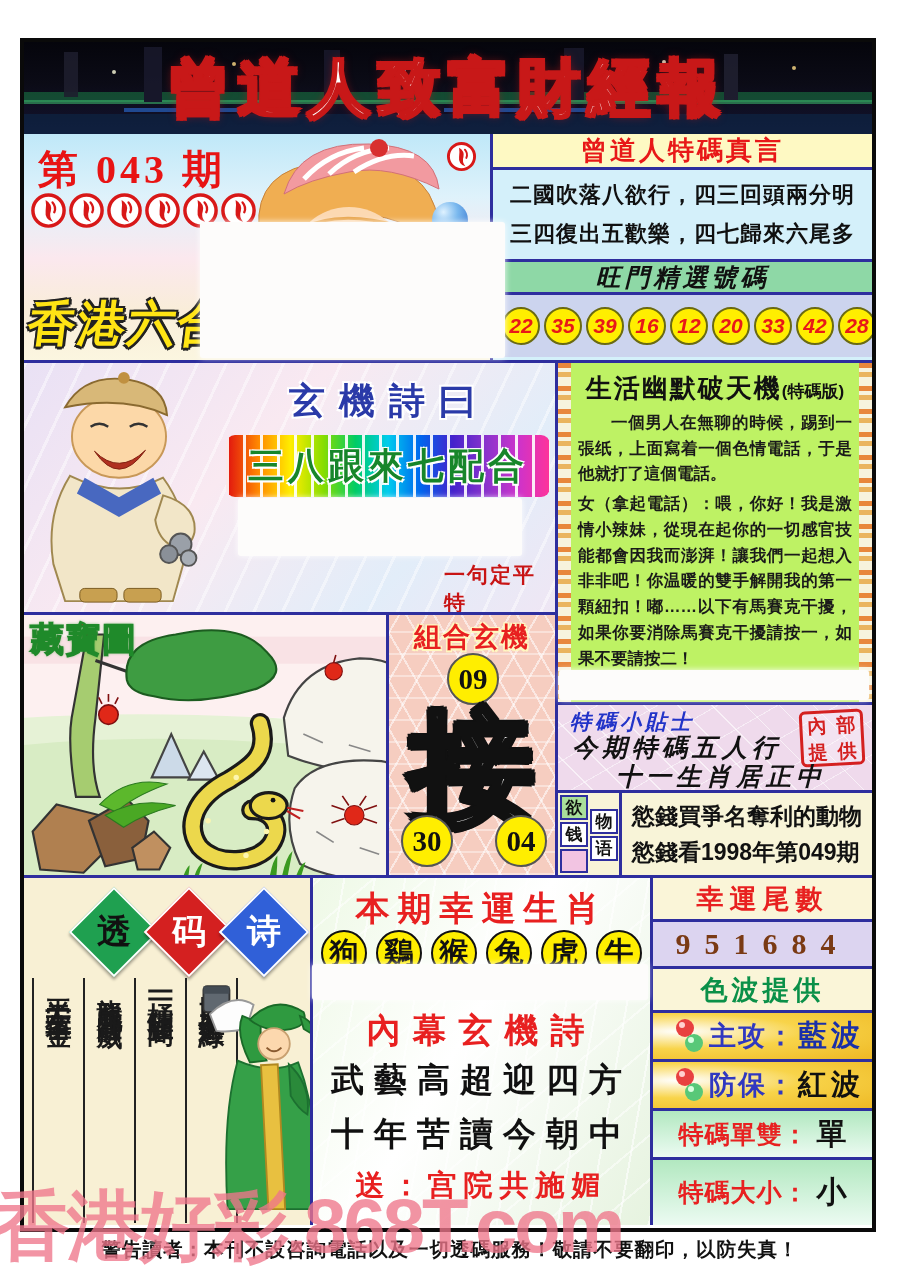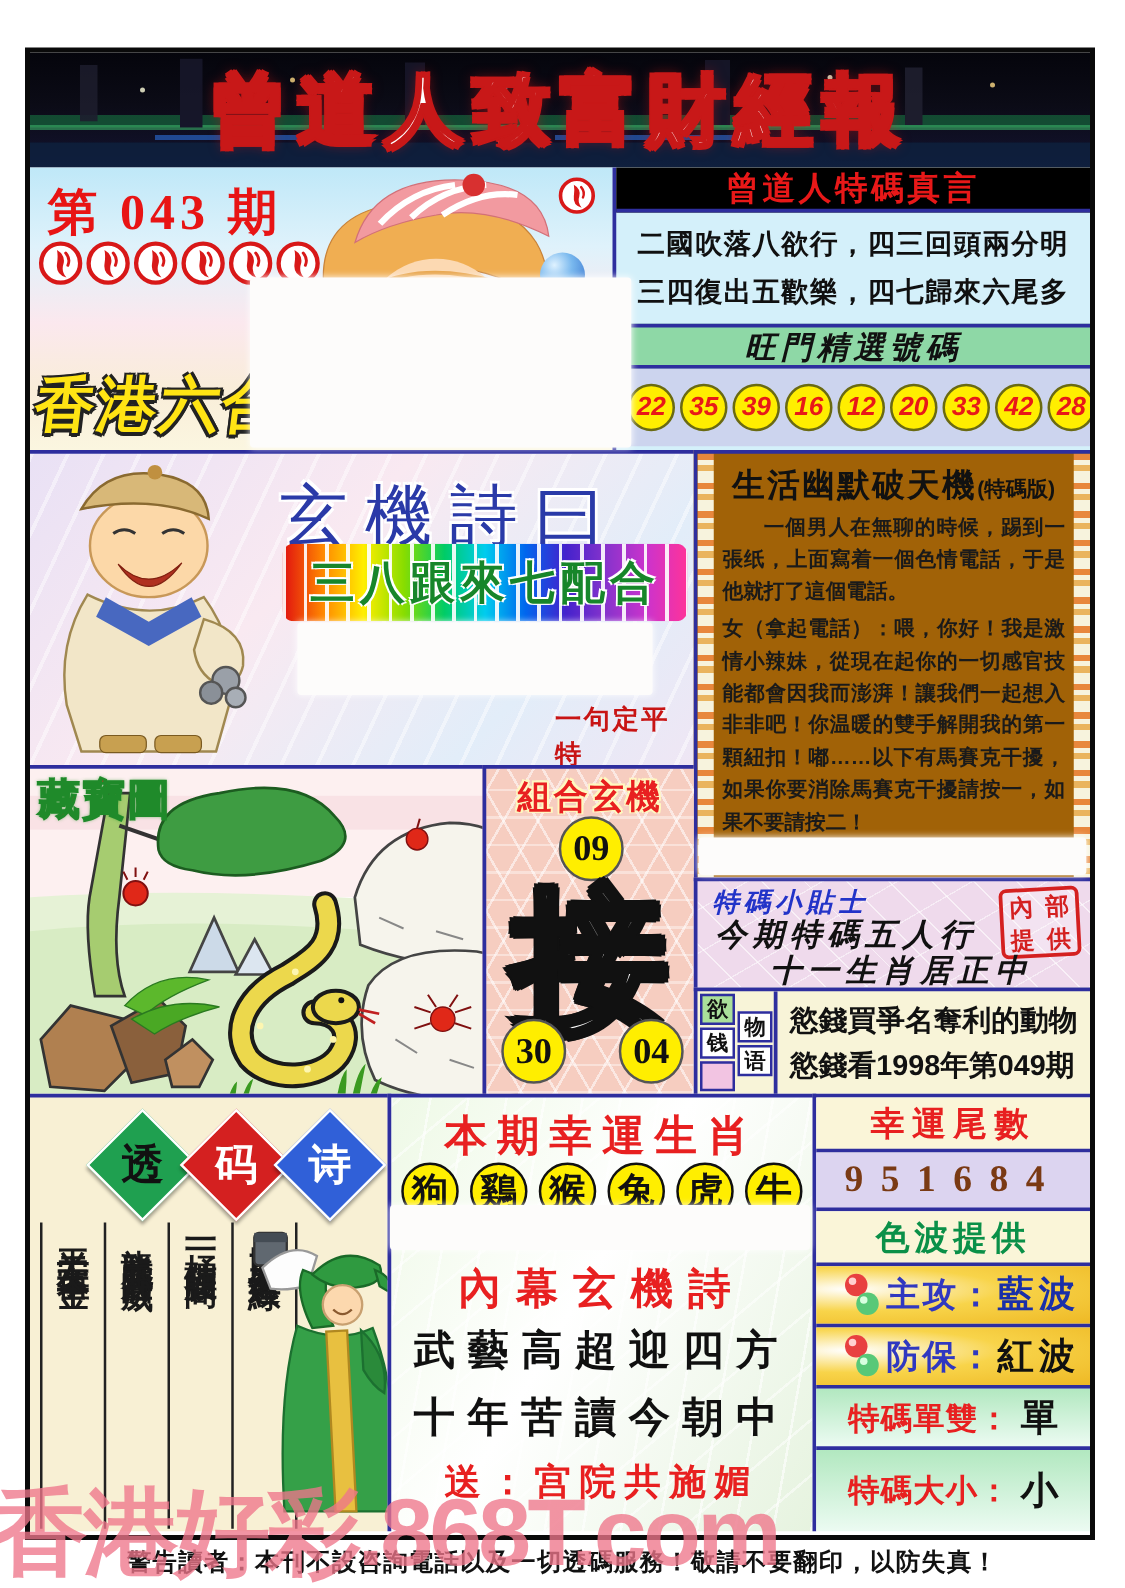--- a/index.html
+++ b/index.html
@@ -27,52 +27,52 @@
   #sealrow{position:absolute;left:6px;top:58px;display:flex;gap:1px;}
   .seal{width:37px;height:37px;display:inline-block;}
   #cornerseal{position:absolute;left:422px;top:7px;width:31px;height:31px;}
   #hk6{position:absolute;left:4px;top:158px;font-size:48px;font-weight:900;color:#ffe414;
      transform:skewX(-7deg);letter-spacing:2px;white-space:nowrap;
      text-shadow:2px 2px 0 #222,-2px -2px 0 #222,2px -2px 0 #222,-2px 2px 0 #222,0 3px 0 #222,3px 0 0 #222;}
   #blueball{position:absolute;left:408px;top:68px;width:36px;height:36px;border-radius:50%;
      background:radial-gradient(circle at 32% 28%,#dff2ff 0%,#79b8ee 40%,#2a66c8 100%);}
   
   #topright{left:490px;top:134px;width:382px;height:226px;background:#d4f0fa;border-left:3px solid #2e2e9e;}
-  #truthhead{height:36px;background:#000000;display:flex;align-items:center;justify-content:center;
+  #truthhead{height:36px;background:#fef9c3;display:flex;align-items:center;justify-content:center;
      font-size:26px;font-weight:900;color:#e81818;letter-spacing:3px;border-bottom:3px solid #2e2e9e;box-sizing:border-box;}
   #truthbody{height:89px;display:flex;flex-direction:column;justify-content:space-evenly;align-items:center;}
   .truthline{font-size:22px;font-weight:800;color:#101010;letter-spacing:1px;}
   #banhead{height:36px;background:#8ed8a6;border-top:3px solid #2e2e9e;border-bottom:3px solid #2e2e9e;
      box-sizing:border-box;display:flex;align-items:center;justify-content:center;
      font-size:25px;font-weight:900;font-style:italic;color:#111;letter-spacing:4px;}
   #numrow{height:62px;background:#ccd4ee;display:flex;align-items:center;padding-left:9px;gap:4px;}
   .numball{width:38px;height:38px;border-radius:50%;background:#ffee00;border:2px solid #6a6a12;
      display:flex;align-items:center;justify-content:center;font-size:21px;font-weight:900;
      font-style:italic;color:#e81818;box-sizing:border-box;flex:0 0 auto;}
   
   #mystic{left:24px;top:360px;width:531px;height:252px;border-top:3px solid #2e2e9e;
      background:
        repeating-linear-gradient(115deg,rgba(255,255,255,.45) 0 3px,rgba(255,255,255,0) 3px 26px),
        linear-gradient(135deg,#e9e1f5 0%,#f9e9f1 40%,#e2edf9 75%,#efe6f4 100%);overflow:hidden;}
-  #mystictitle{position:absolute;left:200px;top:14px;width:330px;
-     font-size:54px;font-weight:400;color:#2a3aa8;letter-spacing:14px;
+  #mystictitle{position:absolute;left:200px;top:14px;width:330px;text-align:center;
+     font-size:36px;font-weight:700;color:#2a3aa8;letter-spacing:14px;
      text-shadow:2px 2px 0 #fff,-2px -2px 0 #fff,2px -2px 0 #fff,-2px 2px 0 #fff;}
   #rainbow{position:absolute;left:202px;top:72px;width:324px;height:62px;border-radius:9px;
      background:
       repeating-linear-gradient(90deg,rgba(255,255,255,.9) 0 3px,rgba(255,255,255,0) 3px 17px),
       linear-gradient(90deg,#e01010,#ff8800,#ffee00,#88dd00,#00cc66,#00ccee,#0066ee,#4422cc,#8833cc,#cc33cc,#ff3399);
      display:flex;align-items:center;justify-content:center;}
   #rainbowtext{font-size:36px;font-weight:900;color:#17862a;letter-spacing:4px;
      text-shadow:1.5px 1.5px 0 #fff,-1.5px -1.5px 0 #fff,1.5px -1.5px 0 #fff,-1.5px 1.5px 0 #fff;}
   #onephrase{position:absolute;left:420px;top:198px;font-family:"Liberation Serif",serif;
      font-size:21px;font-weight:900;color:#c81414;letter-spacing:2px;}
   #notice{position:absolute;left:4px;top:224px;font-size:19px;font-weight:800;color:#111;letter-spacing:.5px;}
   
   #humor{left:555px;top:360px;width:317px;height:342px;border-left:3px solid #2e2e9e;border-top:3px solid #2e2e9e;
-     background:#a16207;overflow:hidden;}
+     background:#bef264;overflow:hidden;}
   .orn{position:absolute;top:0;bottom:0;width:13px;
      background:repeating-linear-gradient(180deg,#e8873c 0 5px,#f7f3dd 5px 9px,#eab45e 9px 14px,#f7f3dd 14px 23px);}
   #ornL{left:0;} #ornR{right:0;}
   #humortitle{margin:8px 18px 4px 18px;text-align:center;font-weight:900;color:#111;}
   #humortitle .big{font-size:26px;letter-spacing:2px;}
   #humortitle .small{font-size:17px;font-weight:700;}
   .humorp{margin:4px 20px 0 20px;font-family:Liberation Sans, sans-serif;font-size:16.5px;
      font-weight:700;color:#1a1a1a;line-height:1.56;text-align:justify;}
   .indent{text-indent:2em;}
   

